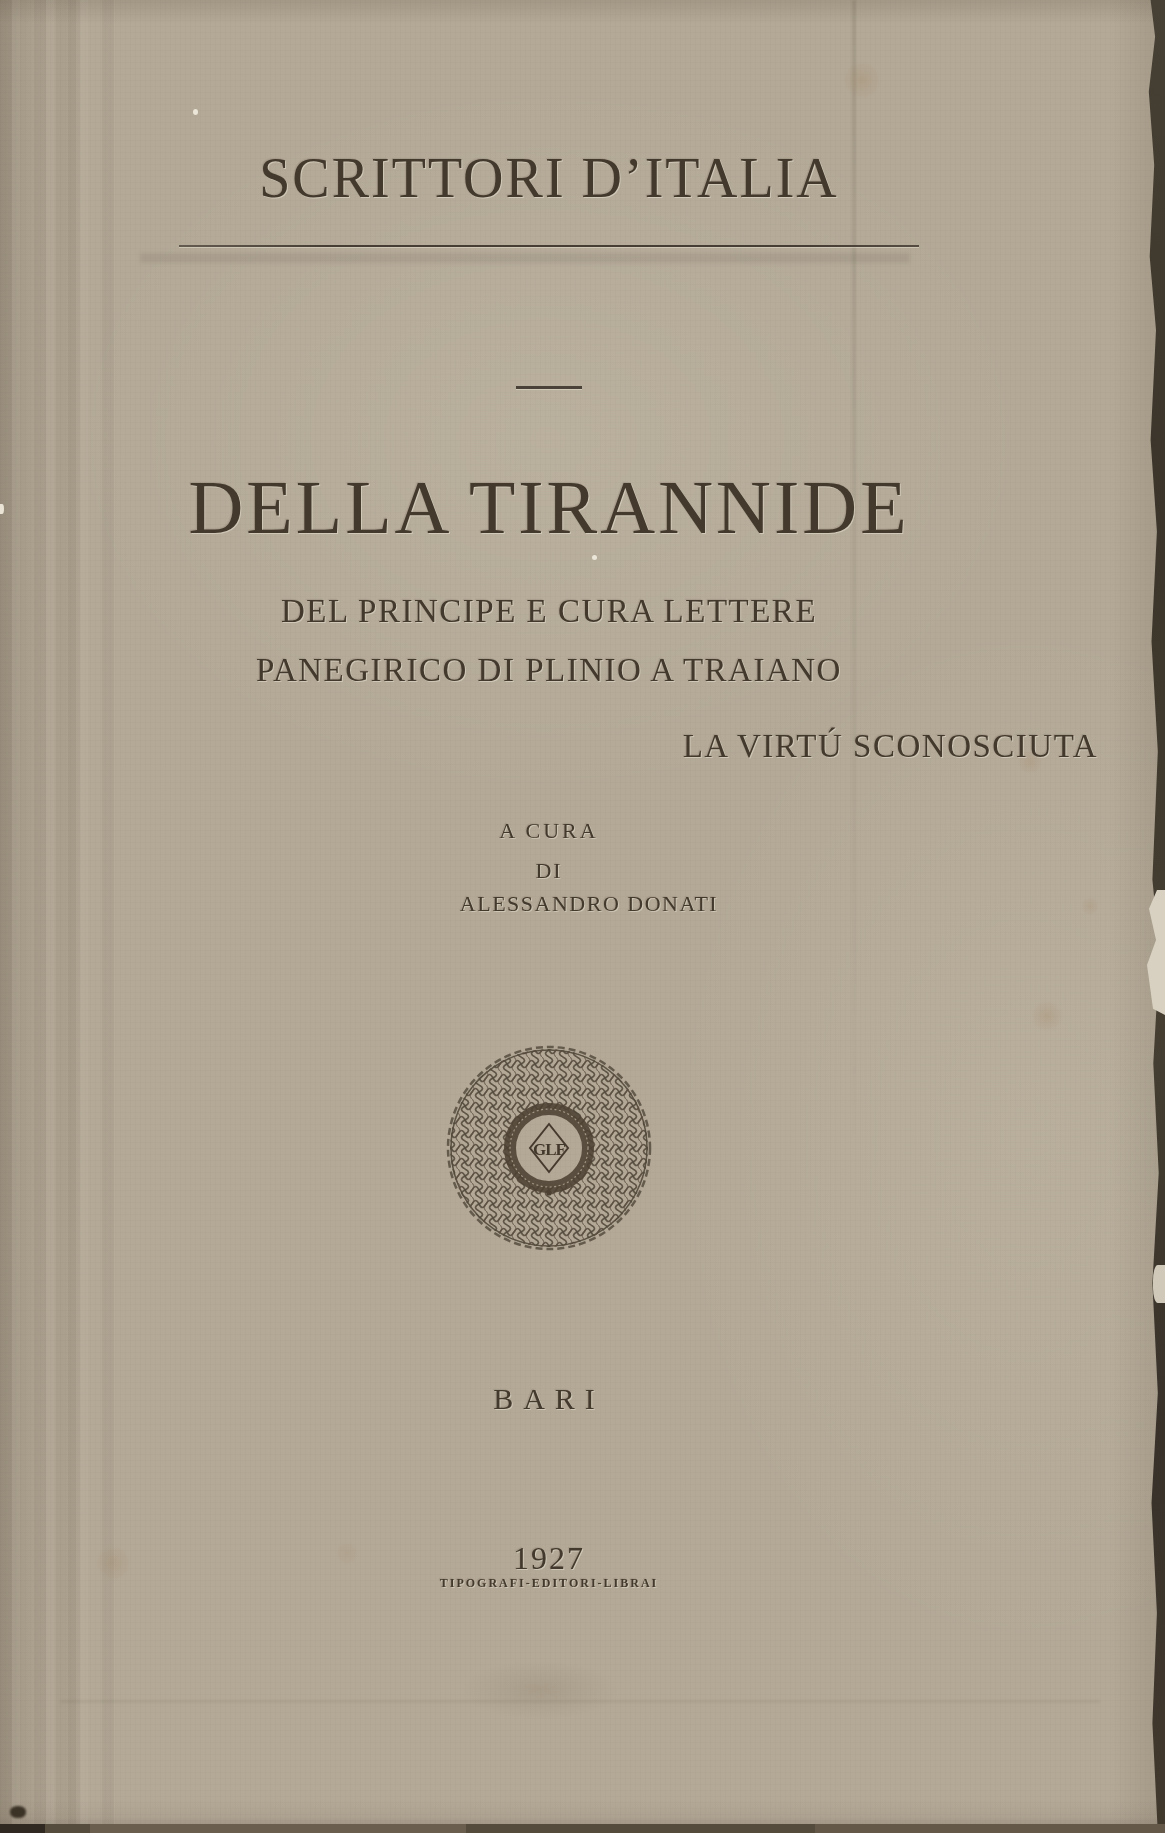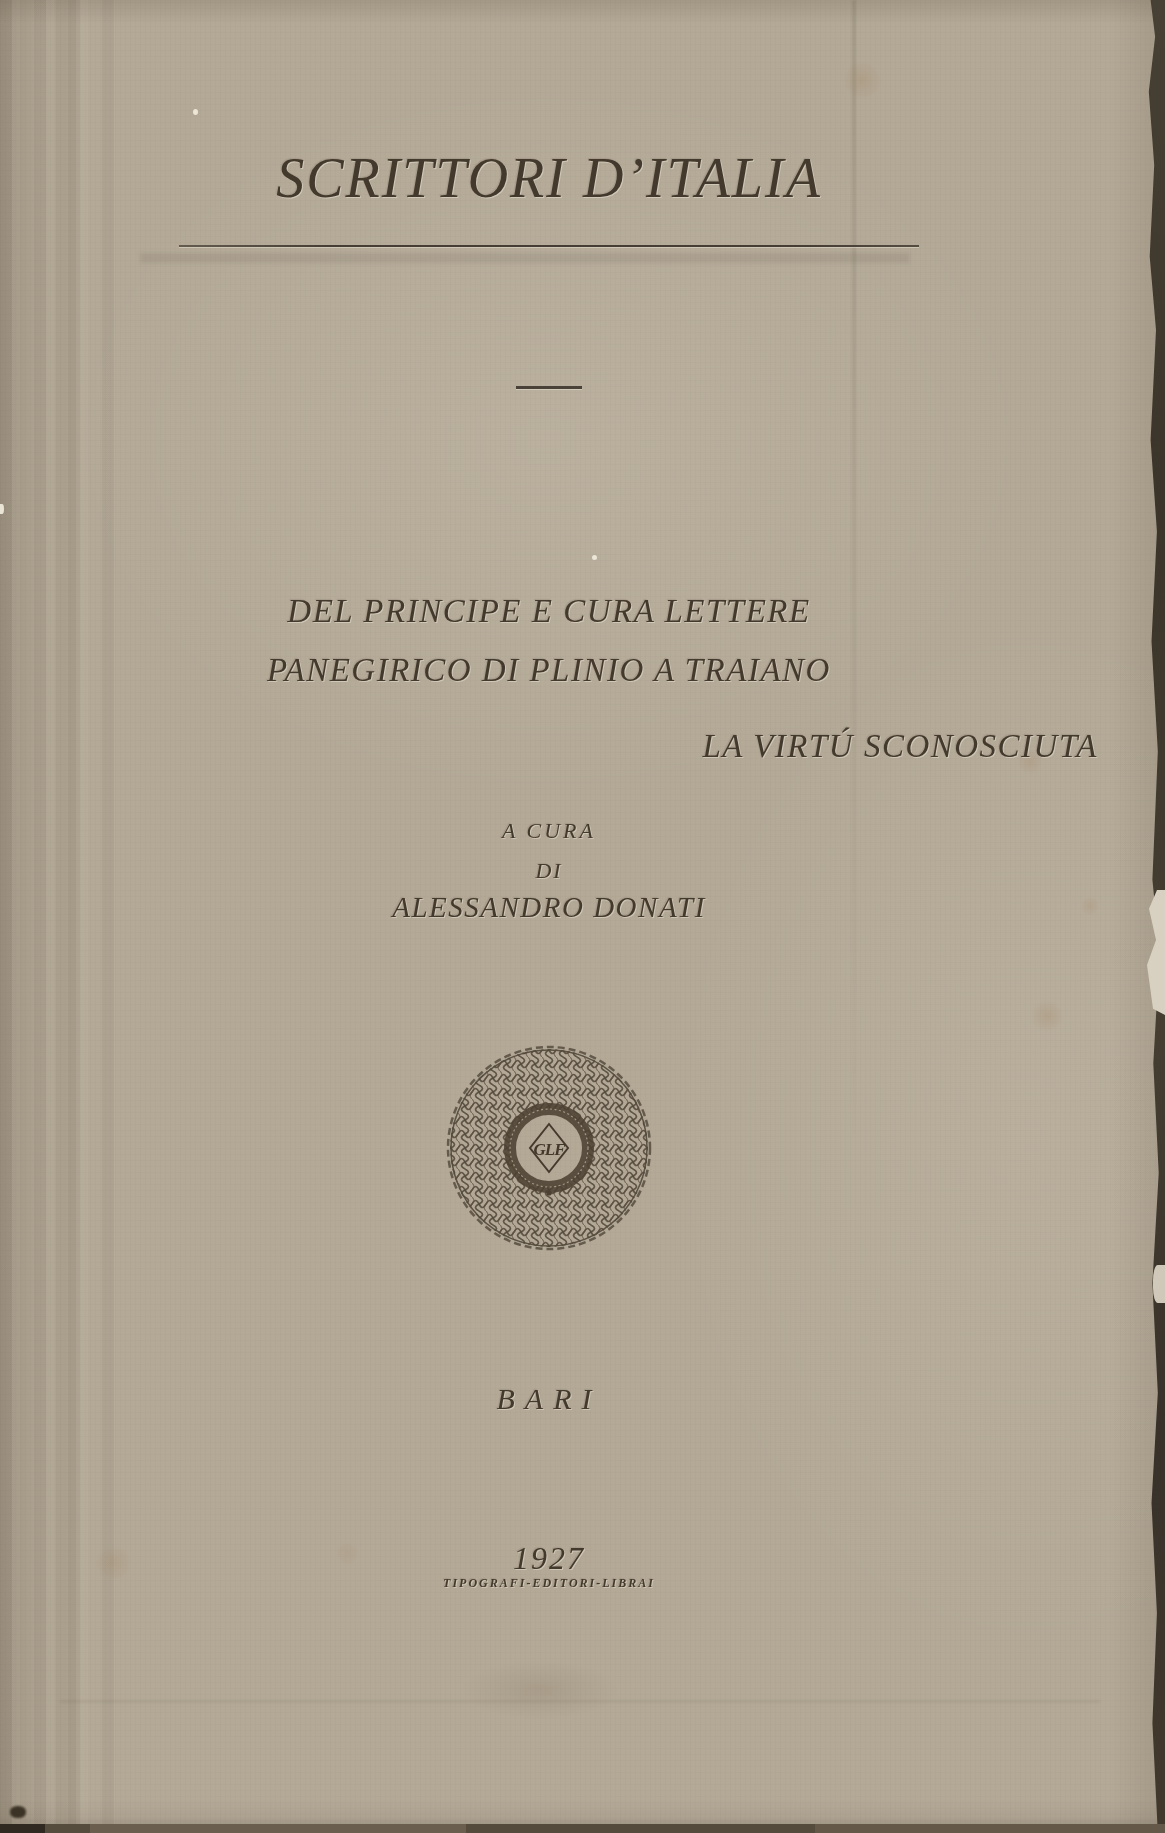--- a/index.html
+++ b/index.html
@@ -47,33 +47,33 @@
     background:linear-gradient(90deg,#2f2921 0 45px,#564c3e 45px 90px,#6a5f4e 90px 40%,#554b3c 40% 70%,#645948 70% 100%);}
 
   
   .spot{position:absolute;border-radius:50%;pointer-events:none;}
   .fox{background:radial-gradient(circle, rgba(146,106,58,0.32), rgba(146,106,58,0) 70%);}
   .smudge{background:radial-gradient(ellipse, rgba(110,95,70,0.16), rgba(110,95,70,0) 70%);}
   .speck-w{background:rgba(238,233,219,0.95);}
   .speck-d{background:#3c3327;filter:blur(1px);border-radius:45%;}
 
   
-  .content{position:absolute;left:0;top:0;width:1098px;height:1833px;font-style:italic;}
+  .content{position:absolute;left:0;top:0;width:1098px;height:1833px;}
   .tl{position:absolute;left:0;width:100%;text-align:center;line-height:1;
       color:#43392c;white-space:nowrap;
       text-shadow:1px 1px 0 rgba(246,240,226,0.42), -1px -1px 1px rgba(55,45,35,0.12);}
 
   .series   {top:150px;font-size:56px;letter-spacing:2px;}
   .author   {top:284px;font-size:38px;letter-spacing:1px;}
   .title    {top:469px;font-size:76px;letter-spacing:3px;}
   .sub      {font-size:33px;letter-spacing:1.5px;}
   .sub1{top:595px;} .sub2{top:654px;} .sub3{top:730px;text-align:right;}
   .acura    {top:820px;font-size:22px;letter-spacing:3px;}
   .di       {top:860px;font-size:22px;letter-spacing:2px;}
-  .editor   {top:893px;font-size:29px;letter-spacing:1.5px;}
+  .editor   {top:893px;font-size:22px;letter-spacing:1.5px;padding-left:40px;}
   .city     {top:1384px;font-size:30px;letter-spacing:10px;}
   .publisher{top:1433px;font-size:38px;letter-spacing:0.5px;}
   .pubrole  {top:1577px;font-size:12px;font-weight:bold;letter-spacing:2px;}
   .year     {top:1542px;font-size:32px;letter-spacing:2px;}
 
   .rule{position:absolute;background:#4a4238;box-shadow:0 1px 0 rgba(246,240,226,0.4);}
   .rule-long{left:179px;top:245px;width:740px;height:2px;
     background:linear-gradient(90deg, rgba(74,66,56,0.75), #463e34 20%, #463e34 85%, rgba(74,66,56,0.9));}
   .rule-short{left:516px;top:386px;width:66px;height:3px;}
 
@@ -104,20 +104,21 @@
 
   <div class="edge-right"></div>
   <div class="chip-a"></div>
   <div class="chip-b"></div>
   <div class="edge-bottom"></div>
 
   <div class="content">
     <div class="tl series">SCRITTORI D’ITALIA</div>
     <div class="rule rule-long"></div>
     <div class="rule rule-short"></div>
+    <div class="tl title">DELLA TIRANNIDE</div>
     <div class="tl sub sub1">DEL PRINCIPE E CURA LETTERE</div>
     <div class="tl sub sub2">PANEGIRICO DI PLINIO A TRAIANO</div>
     <div class="tl sub sub3">LA VIRTÚ SCONOSCIUTA</div>
     <div class="tl acura">A CURA</div>
     <div class="tl di">DI</div>
     <div class="tl editor">ALESSANDRO DONATI</div>
 
     <svg class="ornament" viewBox="0 0 210 210">
       <defs>
         <pattern id="knot" width="14" height="14" patternUnits="userSpaceOnUse">

